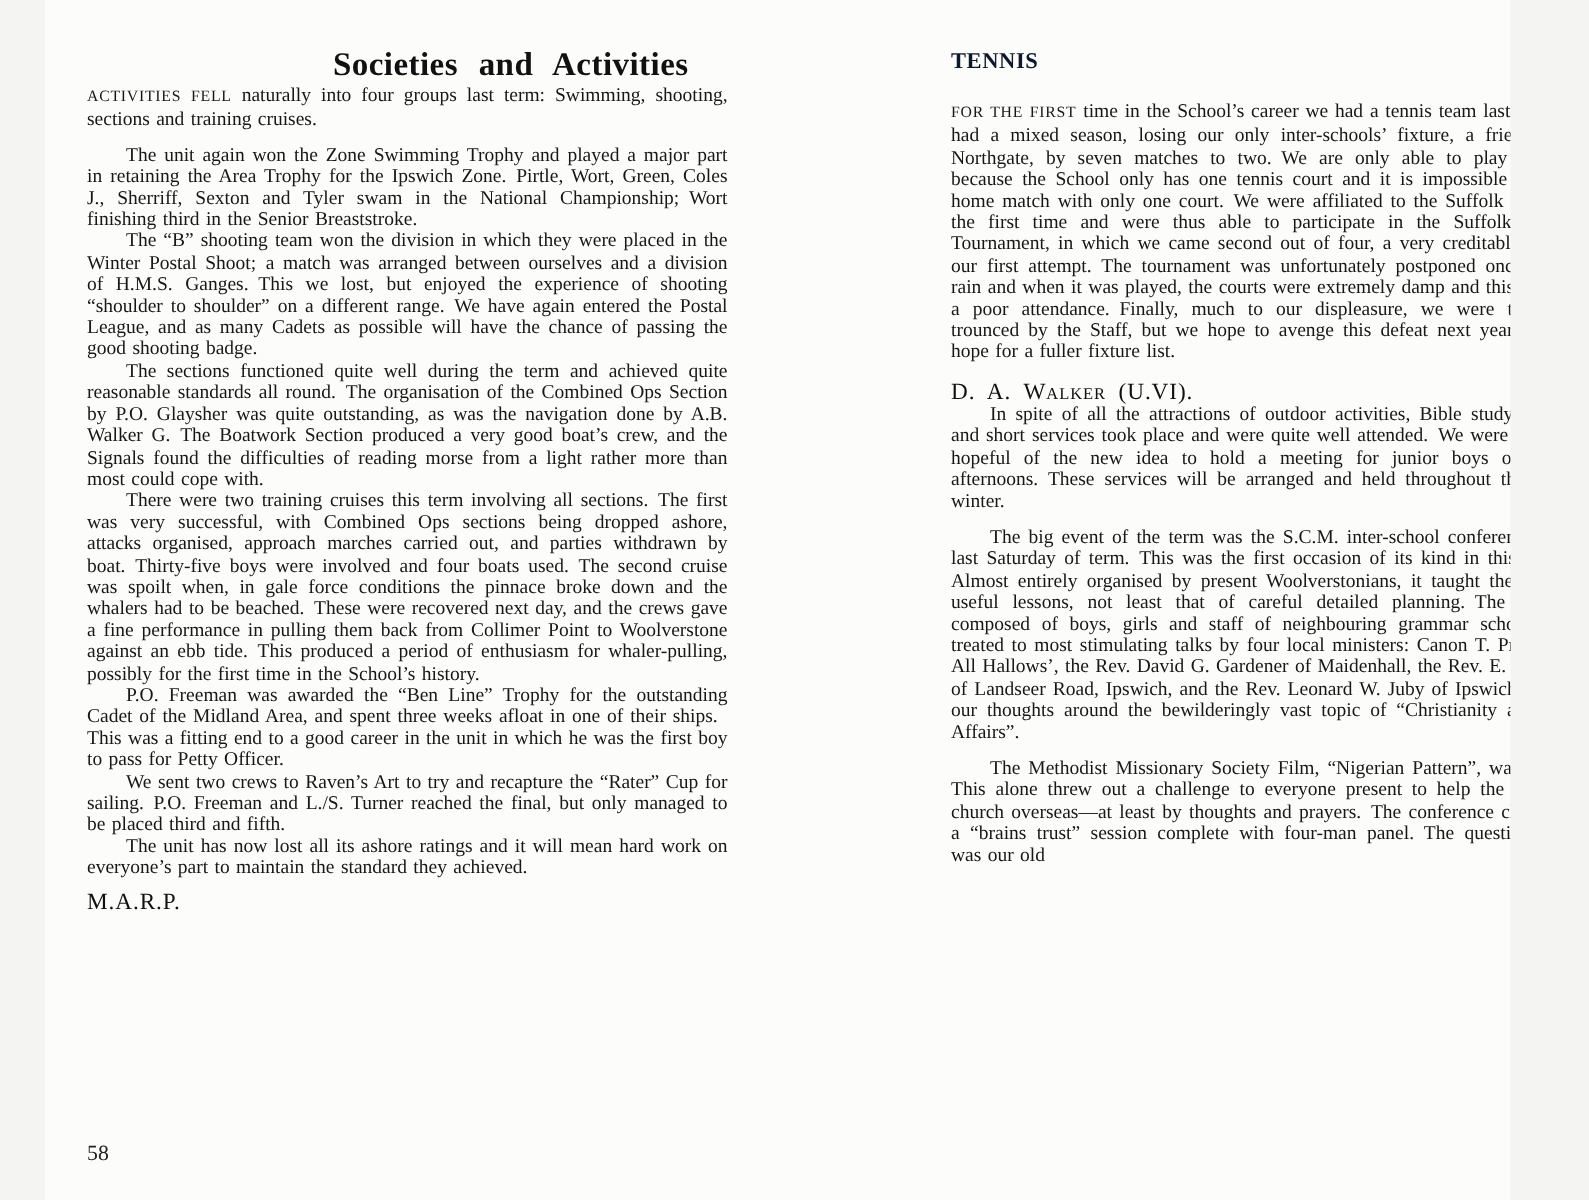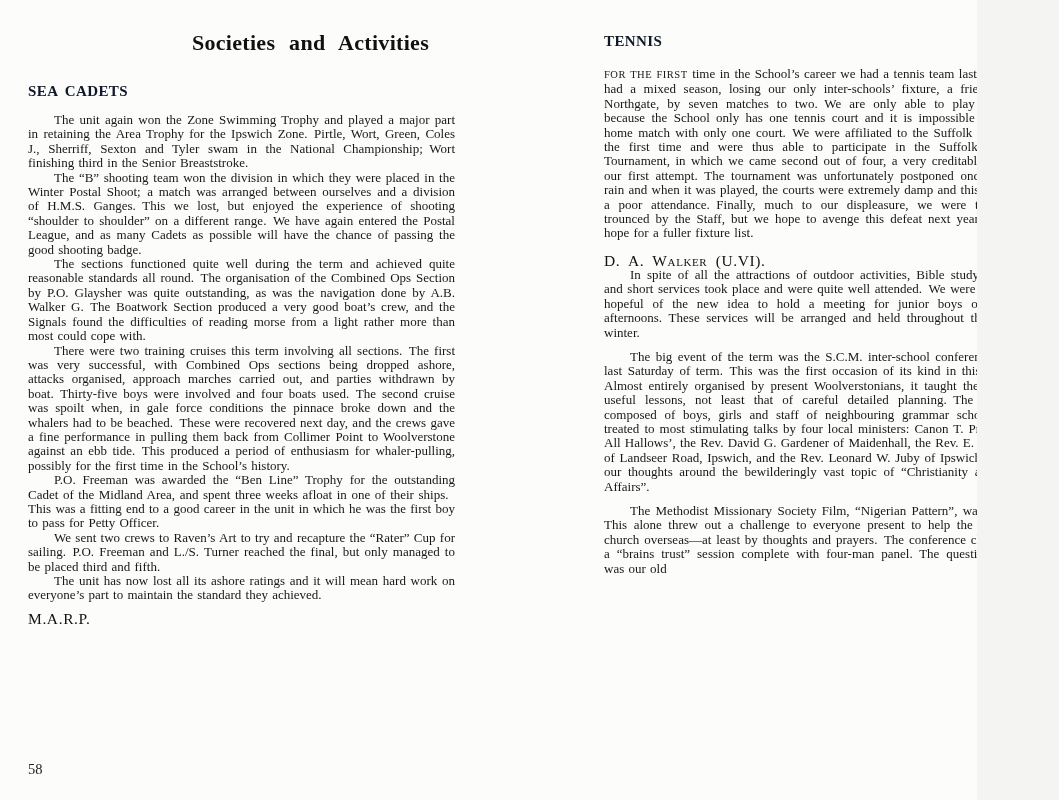--- a/index.html
+++ b/index.html
@@ -7,20 +7,21 @@
     width: 1059px; height: 800px;
     background: #f4f4f2;
     font-family: "Liberation Serif", "DejaVu Serif", serif;
   }
   .spread {
     position: relative;
     width: 977px; height: 800px;
     background: #fcfcfa;
     color: #171717;
     overflow: hidden;
+    margin-left: 30px;
   }
   .page { position: absolute; top: 0; }
   .page-left  { left: 28px;  width: 427px; }
   .page-right { left: 604px; width: 428px; }
 
   .spread-title {
     margin: 30px 0 0 0;
     padding-left: 138px;
     text-align: center;
     font-size: 22px;
@@ -79,23 +80,23 @@
   #pn-right { left: 1014px; top: 749px; }
 </style>
 </head>
 <body>
 
 <div class="spread">
 
   <section class="page page-left">
     <h1 class="spread-title">Societies and Activities</h1>
 
-    <h2 class="section-heading">SEA CADETS</h2>
 
     <div class="body-text">
+      <p class="lead-para"><span class="lead">Activities fell</span> <span>naturally into four groups last term: Swimming, shooting, sections and training cruises.</span></p>
       <p>The unit again won the Zone Swimming Trophy and played a major part in retaining the Area Trophy for the Ipswich Zone. Pirtle, Wort, Green, Coles J., Sherriff, Sexton and Tyler swam in the National Championship; Wort finishing third in the Senior Breaststroke.</p>
       <p>The “B” shooting team won the division in which they were placed in the Winter Postal Shoot; a match was arranged between ourselves and a division of H.M.S. Ganges. This we lost, but enjoyed the experience of shooting “shoulder to shoulder” on a different range. We have again entered the Postal League, and as many Cadets as possible will have the chance of passing the good shooting badge.</p>
       <p>The sections functioned quite well during the term and achieved quite reasonable standards all round. The organisation of the Combined Ops Section by P.O. Glaysher was quite outstanding, as was the navigation done by A.B. Walker G. The Boatwork Section produced a very good boat’s crew, and the Signals found the difficulties of reading morse from a light rather more than most could cope with.</p>
       <p>There were two training cruises this term involving all sections. The first was very successful, with Combined Ops sections being dropped ashore, attacks organised, approach marches carried out, and parties withdrawn by boat. Thirty-five boys were involved and four boats used. The second cruise was spoilt when, in gale force conditions the pinnace broke down and the whalers had to be beached. These were recovered next day, and the crews gave a fine performance in pulling them back from Collimer Point to Woolverstone against an ebb tide. This produced a period of enthusiasm for whaler-pulling, possibly for the first time in the School’s history.</p>
       <p>P.O. Freeman was awarded the “Ben Line” Trophy for the outstanding Cadet of the Midland Area, and spent three weeks afloat in one of their ships. This was a fitting end to a good career in the unit in which he was the first boy to pass for Petty Officer.</p>
       <p>We sent two crews to Raven’s Art to try and recapture the “Rater” Cup for sailing. P.O. Freeman and L./S. Turner reached the final, but only managed to be placed third and fifth.</p>
       <p>The unit has now lost all its ashore ratings and it will mean hard work on everyone’s part to maintain the standard they achieved.</p>
     </div>
 
     <div id="sig-left" class="signature">M.A.R.P.</div>

